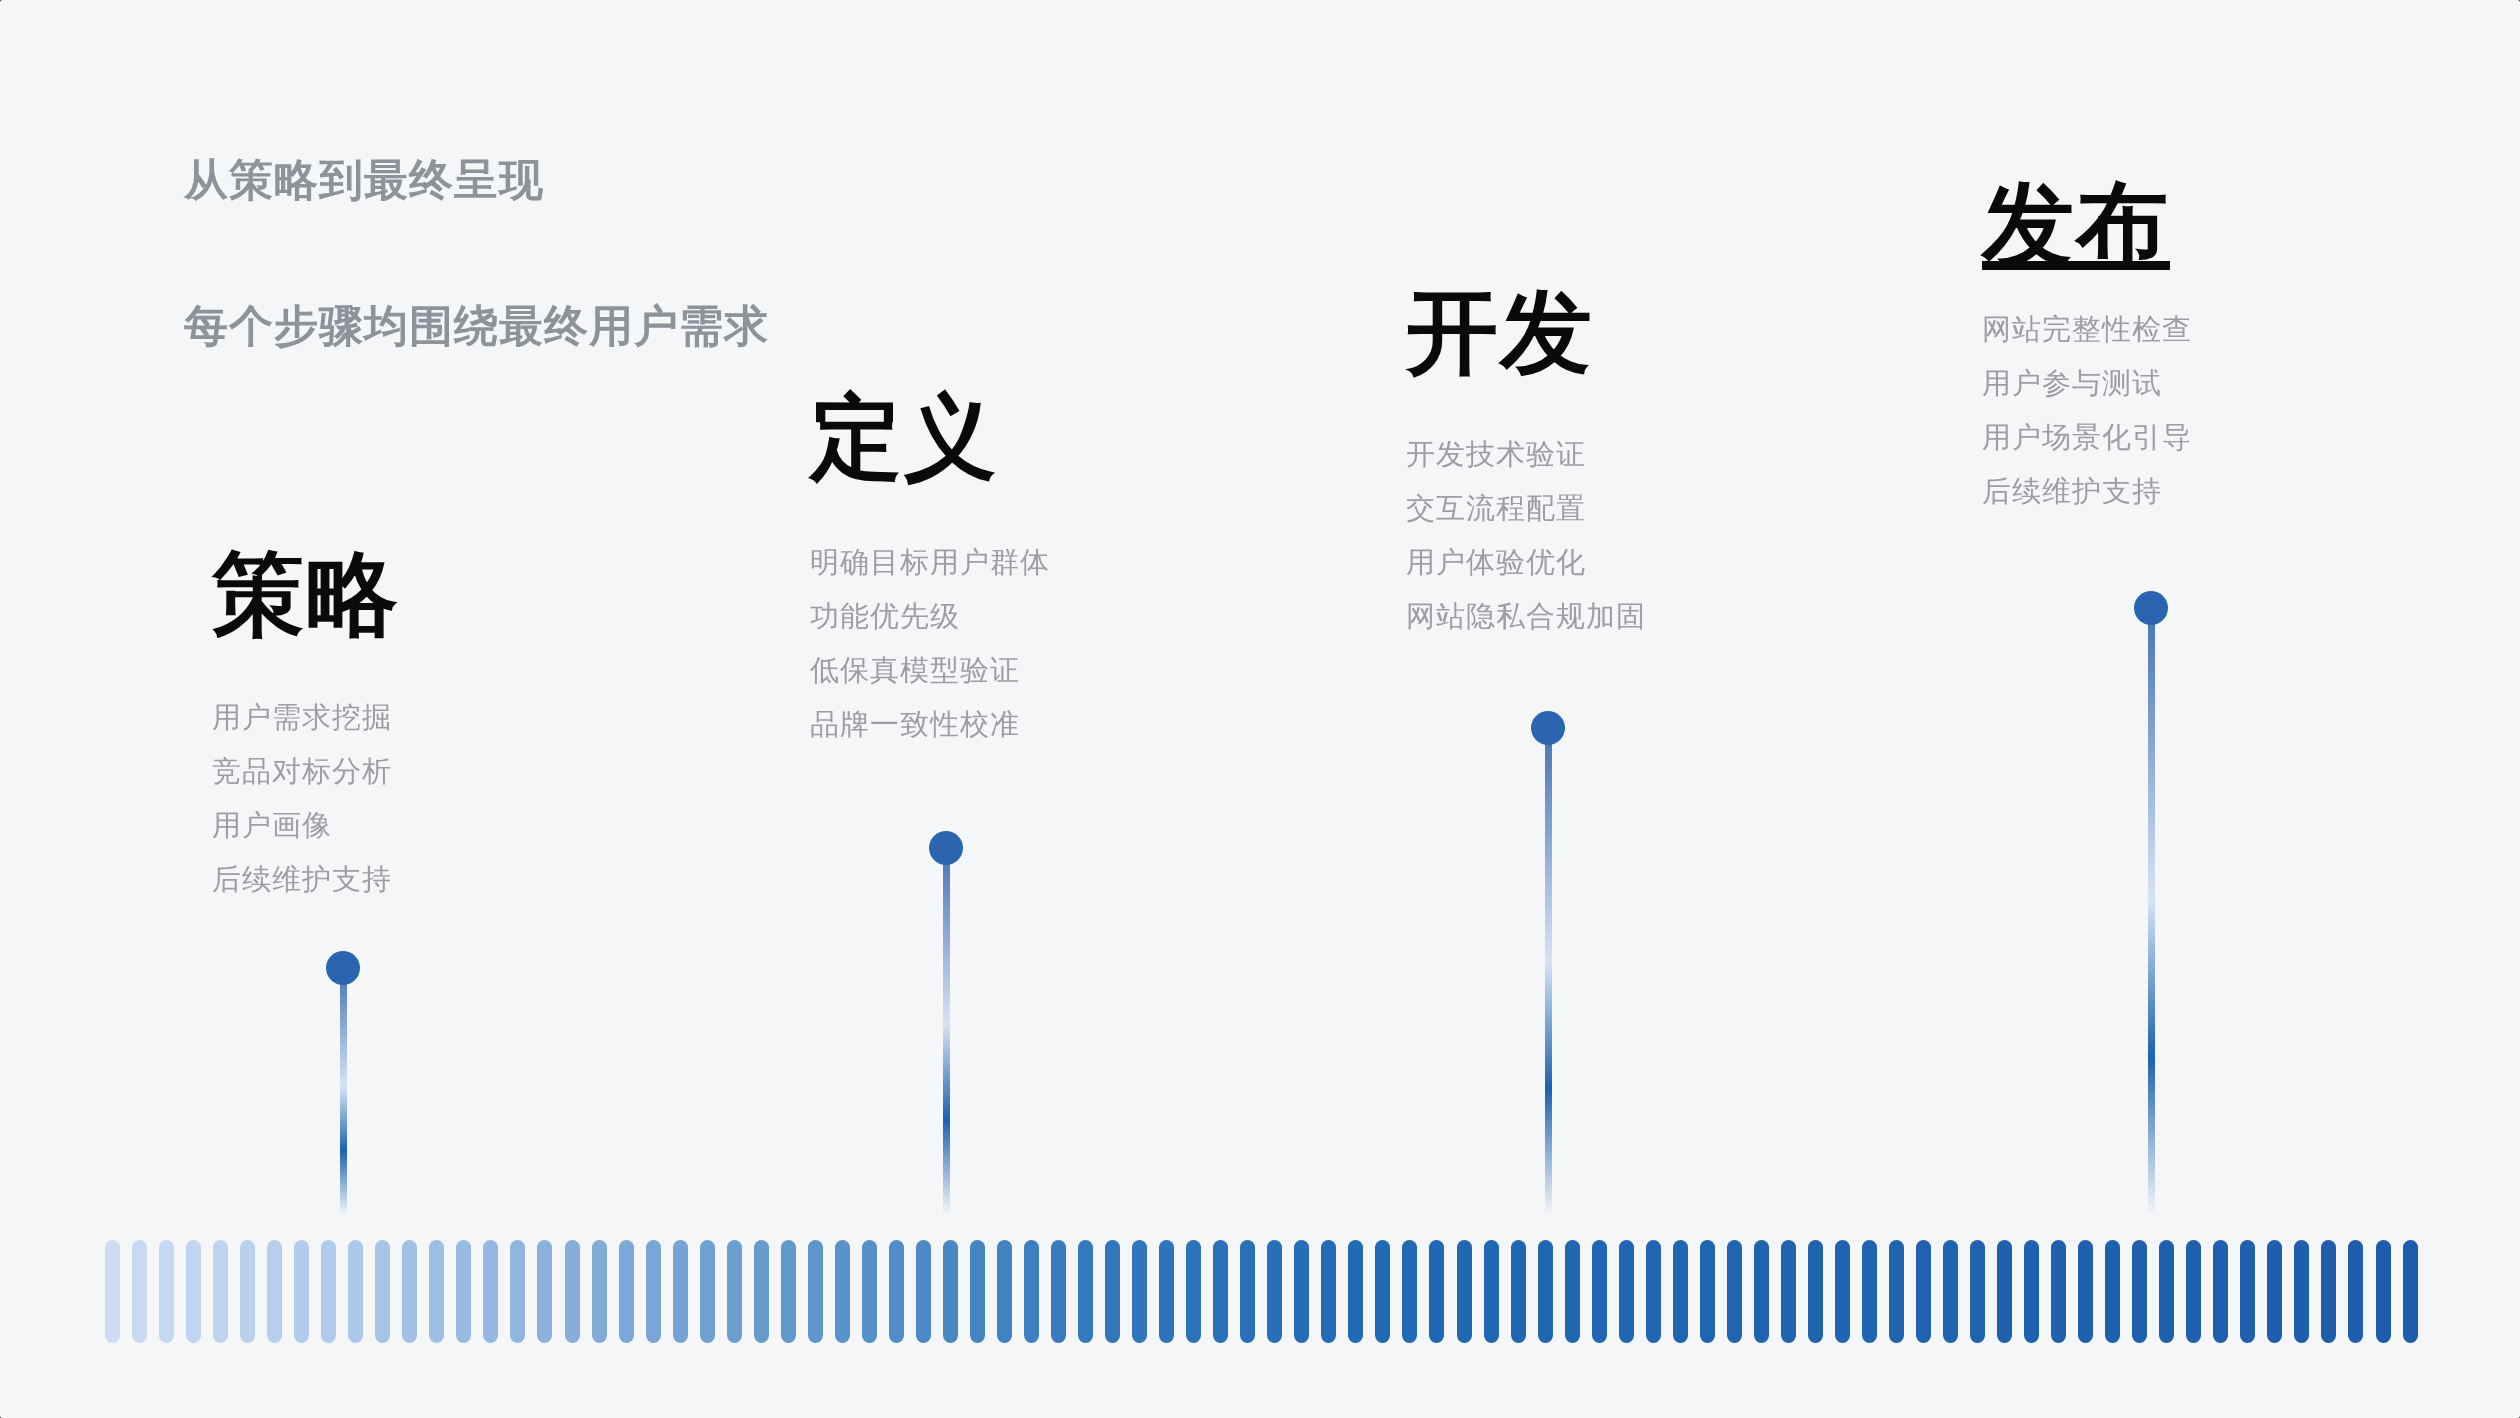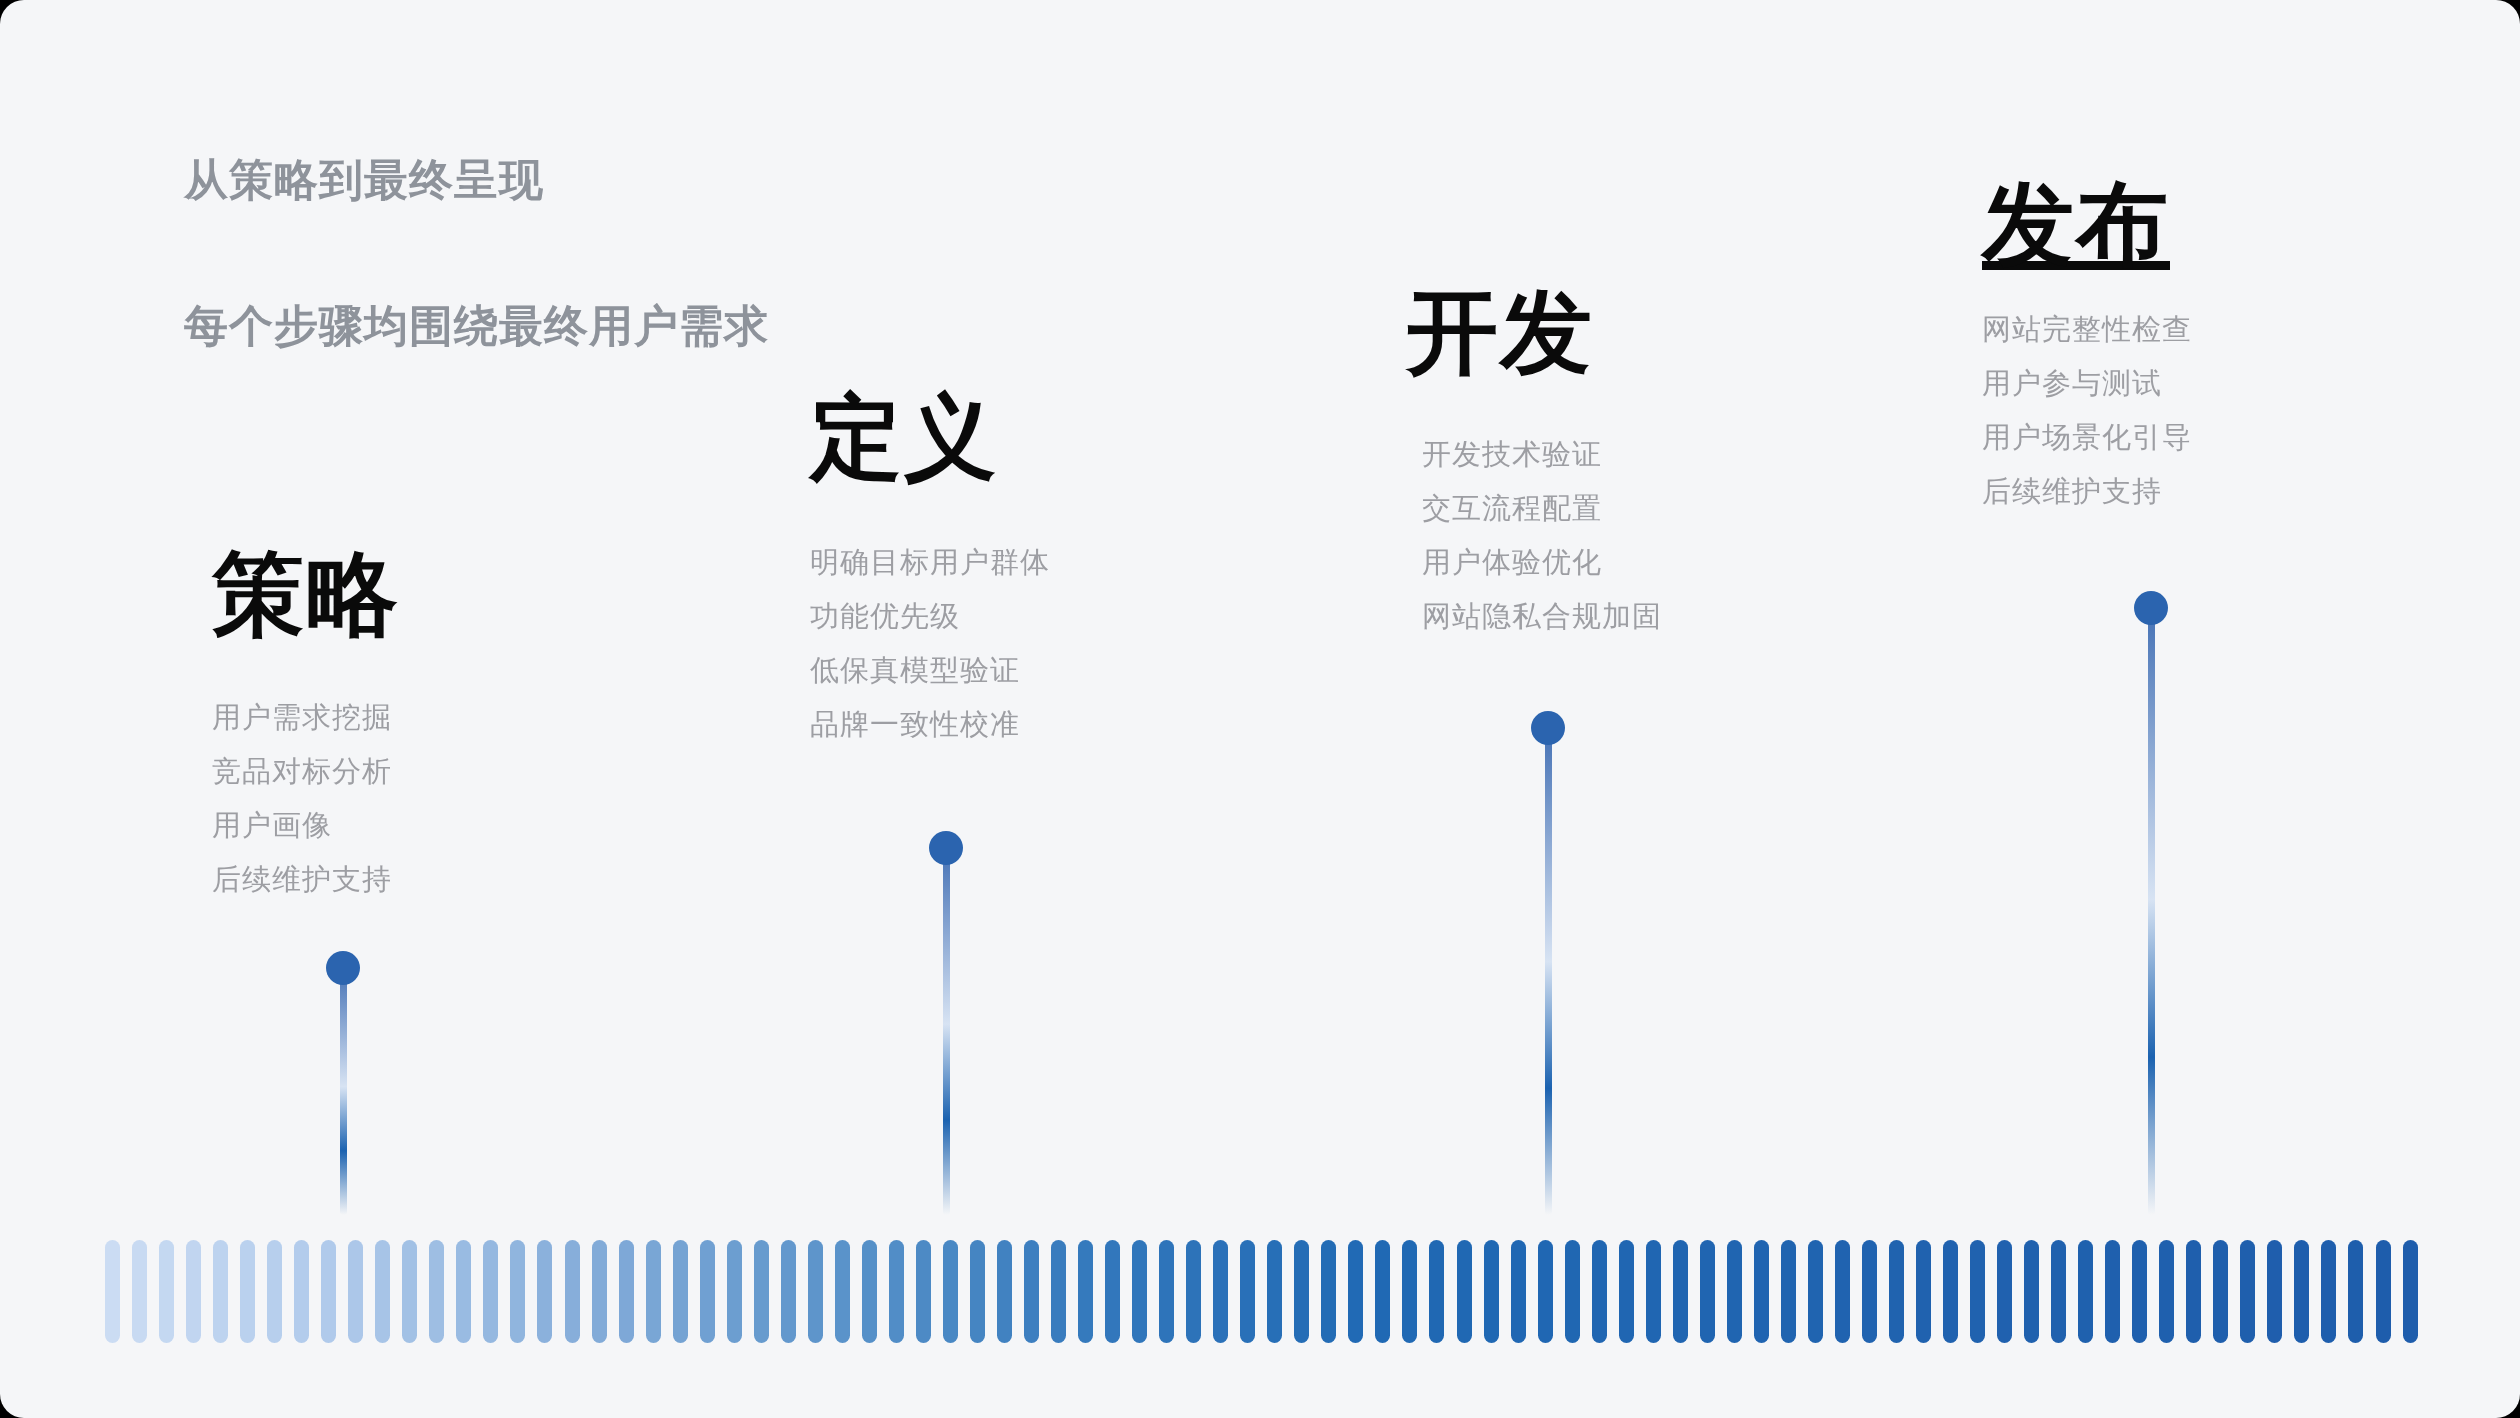--- a/index.html
+++ b/index.html
@@ -1,20 +1,20 @@
 <!DOCTYPE html>
 <html><head>
 <meta charset="utf-8">
 <style>
   html,body{margin:0;padding:0;background:#000;}
   .canvas{
     position:relative;
     width:2520px;height:1418px;
     background:#f5f6f8;
-    border-radius:24px;
+    border-radius:2px;
     overflow:hidden;
     font-family:"Liberation Sans", sans-serif;
   }
   .header{
     position:absolute;
     left:184px;top:70px;
     font-size:44px;
     line-height:73px;
     font-weight:600;
     color:#8e939b;
@@ -75,21 +75,21 @@
         <div>后续维护支持</div>
       </div>
       <div class="stage-title" style="left: 810px; top: 389px;">定义</div>
       <div class="stage-items" style="left: 810px; top: 535px;">
         <div>明确目标用户群体</div>
         <div>功能优先级</div>
         <div>低保真模型验证</div>
         <div>品牌一致性校准</div>
       </div>
       <div class="stage-title" style="left: 1406px; top: 284px;">开发</div>
-      <div class="stage-items" style="left: 1406px; top: 427px; margin-left: 16px;">
+      <div class="stage-items" style="left: 1406px; top: 427px;">
         <div>开发技术验证</div>
         <div>交互流程配置</div>
         <div>用户体验优化</div>
         <div>网站隐私合规加固</div>
       </div>
       <div class="stage-title" style="left: 1982px; top: 176px; text-decoration: underline;">发布</div>
       <div class="stage-items" style="left: 1982px; top: 302px;">
         <div>网站完整性检查</div>
         <div>用户参与测试</div>
         <div>用户场景化引导</div>

